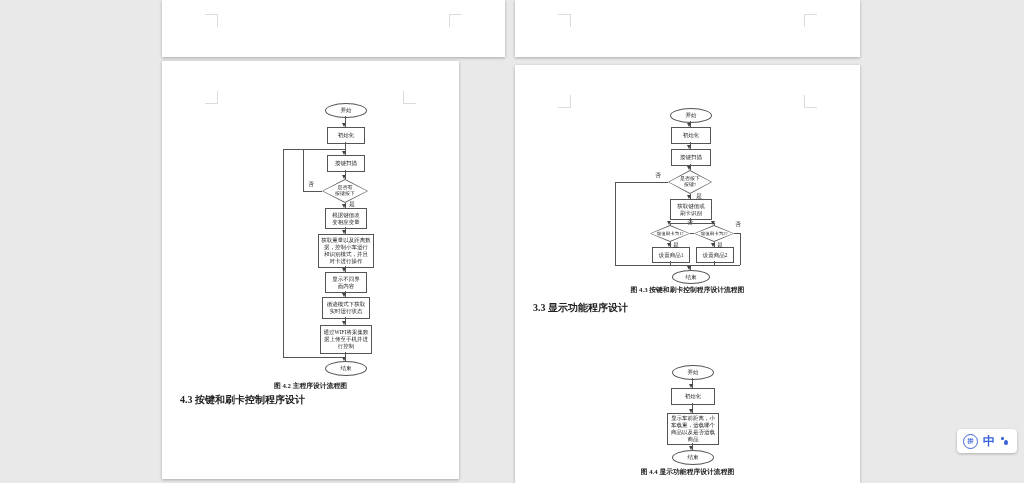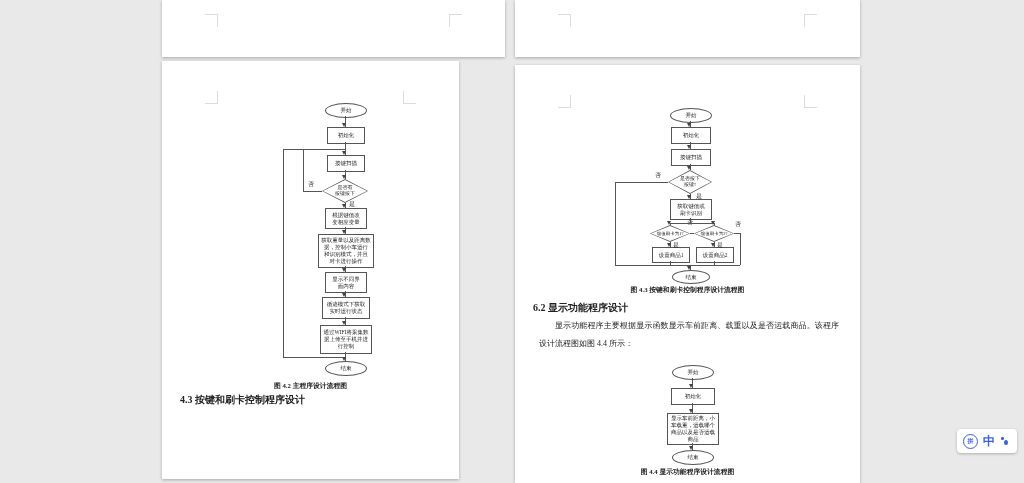--- a/index.html
+++ b/index.html
@@ -183,22 +183,21 @@
   <span class="ad" style="left:172px;top:101px;"></span>
   <span class="ad" style="left:172px;top:130px;"></span>
   <span class="ad" style="left:152px;top:156px;"></span>
   <span class="ad" style="left:196px;top:156px;"></span>
   <span class="ad" style="left:152px;top:178px;"></span>
   <span class="ad" style="left:196px;top:178px;"></span>
   <span class="ad" style="left:172px;top:201px;"></span>
 
   <div class="cap" style="top:220px;">图 4.3  按键和刷卡控制程序设计流程图</div>
 
-  <div class="h2" style="top:236px;">6.2  显示功能程序设计</div>
-  <div class="para" style="top:252px;">显示功能程序主要根据显示函数显示车前距离、载重以及是否运载商品。该程序设计流程图如图 4.4 所示：</div>
+  <div class="h2" style="top:236px;">3.3  显示功能程序设计</div>
 
   <div class="node oval" style="left:157px;top:300px;width:40px;height:13px;">开始</div>
   <div class="node" style="left:156px;top:323px;width:42px;height:15px;">初始化</div>
   <div class="node" style="left:152px;top:348px;width:50px;height:30px;">显示车前距离，小
 车载重，运载哪个
 商品以及是否运载
 商品</div>
   <div class="node oval" style="left:157px;top:385px;width:40px;height:13px;">结束</div>
   <div class="vl" style="left:177px;top:313px;height:10px;"></div>
   <div class="vl" style="left:177px;top:338px;height:10px;"></div>

